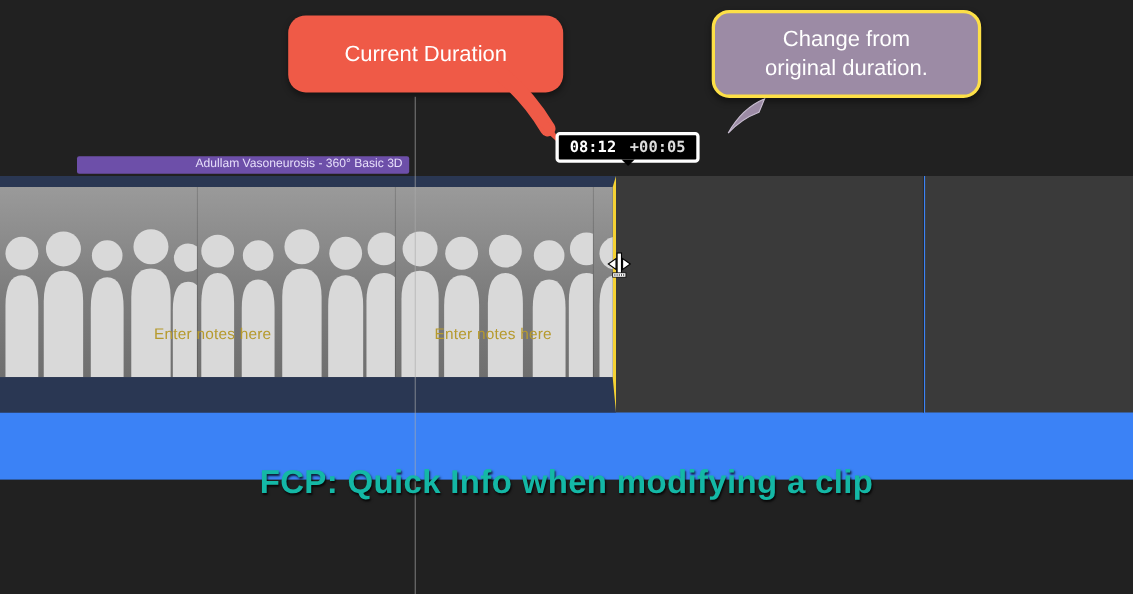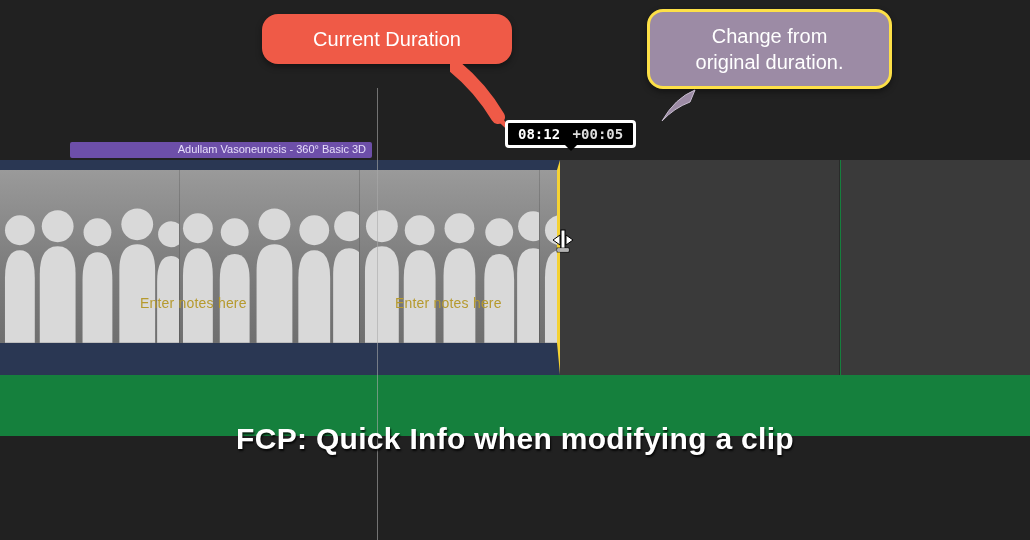--- a/index.html
+++ b/index.html
@@ -19,21 +19,21 @@
     font-size: 20px;
     line-height: 1.3;
     text-align: center;
     box-shadow: 0 3px 6px rgba(0,0,0,0.4);
   }
   .callout.red {
     background: #ef5a47;
     width: 250px;
     left: 262px;
     top: 14px;
-    height: 50px;
+    height: 70px;
     display: flex;
     align-items: center;
     justify-content: center;
   }
   .callout.lavender {
     background: #9c8ba5;
     border: 3px solid #fde047;
     width: 245px;
     left: 647px;
     top: 9px;
@@ -105,21 +105,21 @@
     text-align: right;
   }
 
   
   .timeline {
     position: absolute;
     left: 0;
     top: 160px;
     width: 1030px;
     height: 276px;
-    background: #15803d;
+    background: #3b82f6;
   }
 
   .clip {
     position: absolute;
     left: 0;
     top: 0;
     width: 560px;
     height: 215px;
     background: #2a3753;
     border-top: 10px solid #2a3753;
@@ -200,21 +200,21 @@
     pointer-events: none;
   }
 
   
   .caption {
     position: absolute;
     left: 0;
     width: 1030px;
     top: 422px;
     text-align: center;
-    color: #ffffff;
+    color: #14b8a6;
     font-size: 30px;
     font-weight: 700;
     text-shadow: 1px 2px 2px rgba(0,0,0,0.8);
     letter-spacing: 0.3px;
   }
 </style>
 </head>
 <body>
 
 <div class="callout red">

